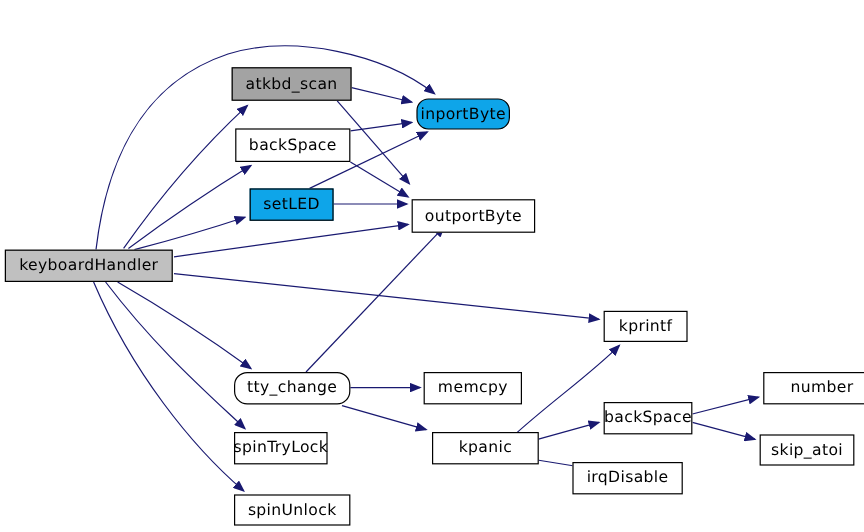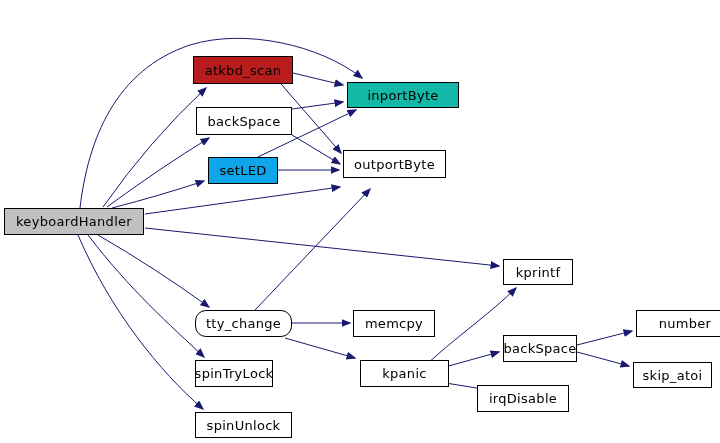--- a/index.html
+++ b/index.html
@@ -77,33 +77,33 @@
         <path class="edge" d="M427,372 L499,352" stroke="#191970" marker-end="url(#arrow)"></path>
         <path class="edge" d="M427,380 L489,390" stroke="#191970" marker-end="url(#arrow)"></path>
         <path class="edge" d="M577,345 L632,331" stroke="#191970" marker-end="url(#arrow)"></path>
         <path class="edge" d="M577,352 L629,366" stroke="#191970" marker-end="url(#arrow)"></path>
       </g>
   </svg>
   <div id="nodes">
       <div class="node root" style="left: 4px; top: 208px; width: 140px; height: 27px; border-color: rgb(0, 0, 0); background: rgb(192, 192, 192);">
         <span>keyboardHandler</span>
       </div>
-      <div class="node" style="left: 193px; top: 56px; width: 100px; height: 28px; border-color: rgb(0, 0, 0); background: #b91c1c;">
+      <div class="node" style="left: 193px; top: 56px; width: 100px; height: 28px; border-color: rgb(0, 0, 0); background: #a3a3a3;">
         <span>atkbd_scan</span>
       </div>
       <div class="node" style="left: 196px; top: 107px; width: 96px; height: 28px; border-color: rgb(0, 0, 0); background: rgb(255, 255, 255);">
         <span>backSpace</span>
       </div>
       <div class="node" style="left: 208px; top: 157px; width: 70px; height: 27px; border-color: rgb(0, 0, 0); background: #0ea5e9;">
         <span>setLED</span>
       </div>
-      <div class="node" style="left: 347px; top: 82px; width: 112px; height: 26px; border-color: rgb(0, 0, 0); background: #14b8a6;">
+      <div class="node" style="left: 347px; top: 82px; width: 78px; height: 26px; border-color: rgb(0, 0, 0); background: #0ea5e9; border-radius: 10px;">
         <span>inportByte</span>
       </div>
-      <div class="node" style="left: 343px; top: 150px; width: 103px; height: 28px; border-color: rgb(0, 0, 0); background: rgb(255, 255, 255);">
+      <div class="node" style="left: 343px; top: 166px; width: 103px; height: 28px; border-color: rgb(0, 0, 0); background: rgb(255, 255, 255);">
         <span>outportByte</span>
       </div>
       <div class="node" style="left: 503px; top: 259px; width: 70px; height: 26px; border-color: rgb(0, 0, 0); background: rgb(255, 255, 255);">
         <span>kprintf</span>
       </div>
       <div class="node" style="left: 195px; top: 310px; width: 97px; height: 27px; border-color: rgb(0, 0, 0); background: rgb(255, 255, 255); border-radius: 11px;">
         <span>tty_change</span>
       </div>
       <div class="node" style="left: 353px; top: 310px; width: 82px; height: 27px; border-color: rgb(0, 0, 0); background: rgb(255, 255, 255);">
         <span>memcpy</span>

